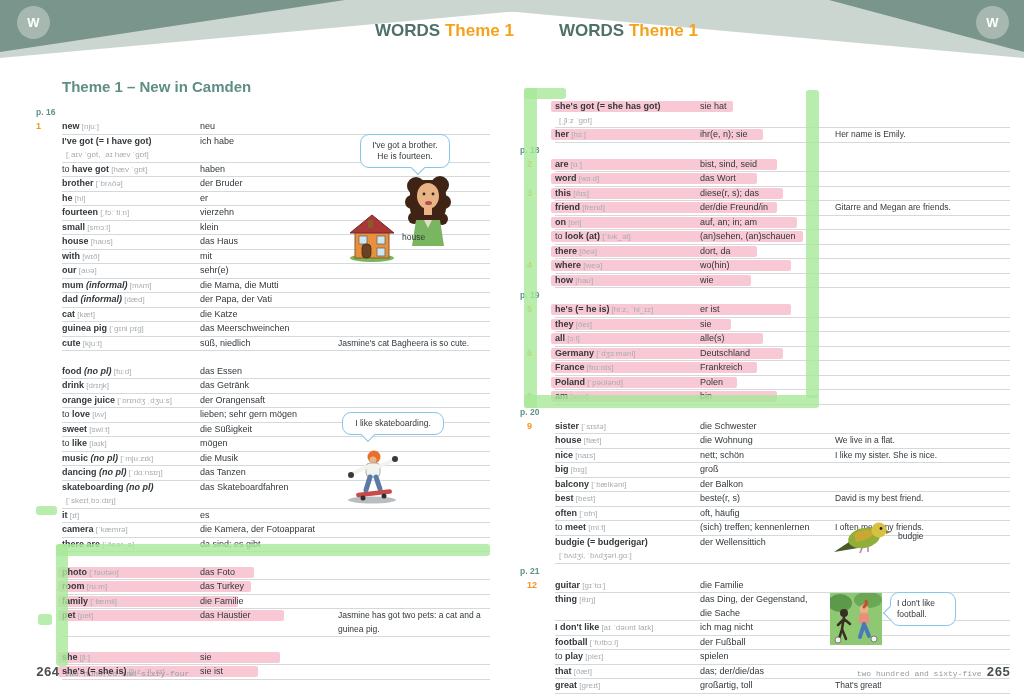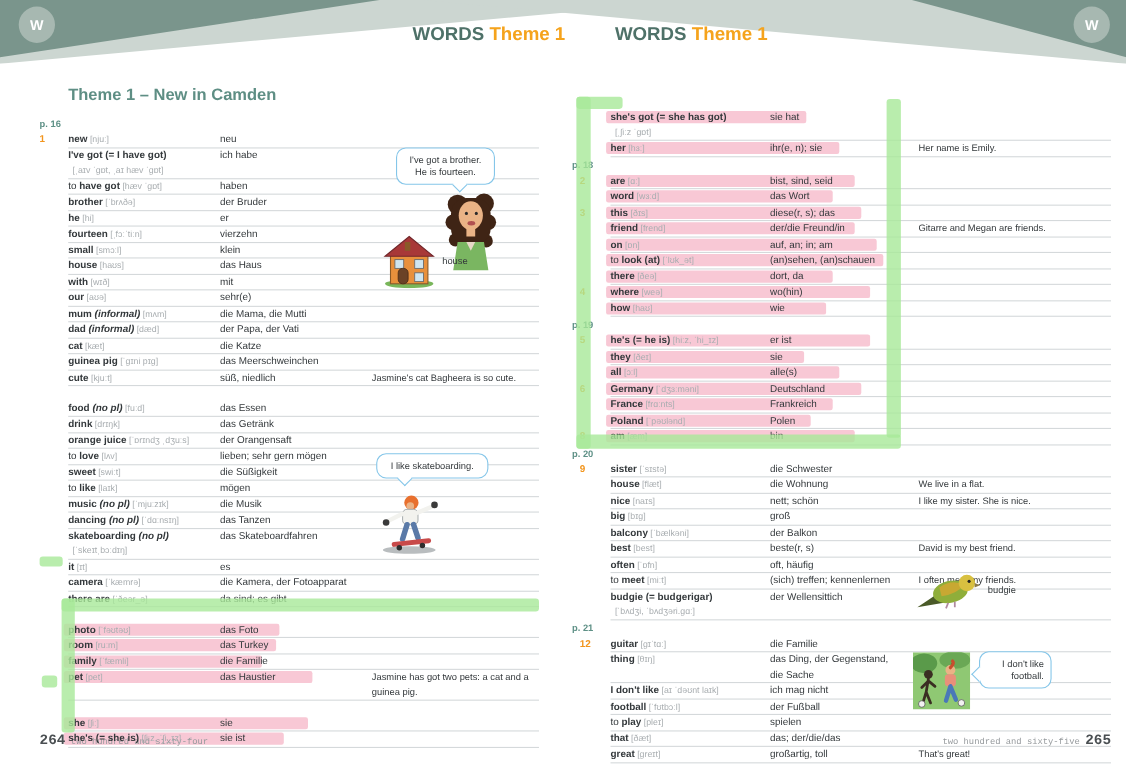--- a/index.html
+++ b/index.html
@@ -63,21 +63,21 @@
   .gm-r-bottom { left:524px; top:395px; width:295px; height:13px; }
   
   .bubble { position:absolute; background:#fff; border:1.5px solid #85c6e9; border-radius:9px;
     font-size:8.5px; line-height:11px; padding:5px 6px; color:#33383b; z-index:6; text-align:center; }
   .bubble::after { content:''; position:absolute; width:9px; height:9px; background:#fff;
     border-right:1.5px solid #85c6e9; border-bottom:1.5px solid #85c6e9; transform:rotate(45deg); }
   .bub-brother { left:360px; top:134px; width:90px; }
   .bub-brother::after { bottom:-6px; left:52px; }
   .bub-skate { left:342px; top:412px; width:102px; }
   .bub-skate::after { bottom:-6px; left:20px; }
-  .bub-football { left:890px; top:592px; width:66px; text-align:right; }
+  .bub-football { left:890px; top:592px; width:66px; text-align:left; }
   .bub-football::after { left:-6px; top:15px; transform:rotate(135deg); }
   .illus { position:absolute; z-index:5; }
   .img-girl   { left:404px; top:168px; }
   .img-house  { left:348px; top:212px; }
   .img-skater { left:344px; top:448px; }
   .img-budgie { left:832px; top:520px; }
   .img-foot   { left:830px; top:593px; }
   .img-label { position:absolute; font-size:8.5px; color:#33383b; z-index:5; }
   .lbl-house  { left:402px; top:232px; }
   .lbl-budgie { left:898px; top:531px; }

